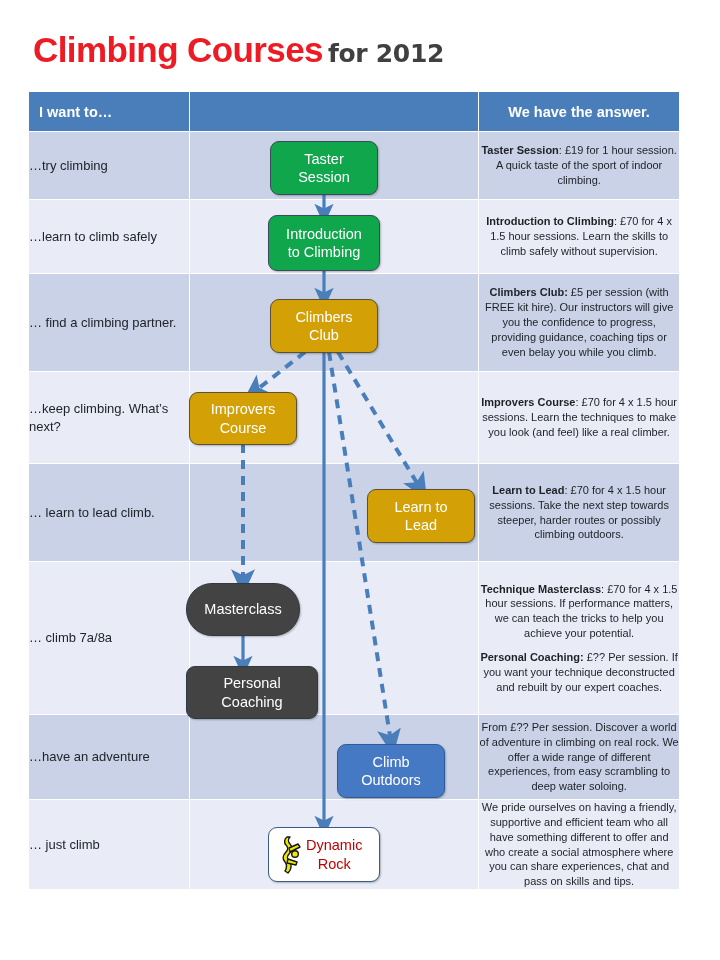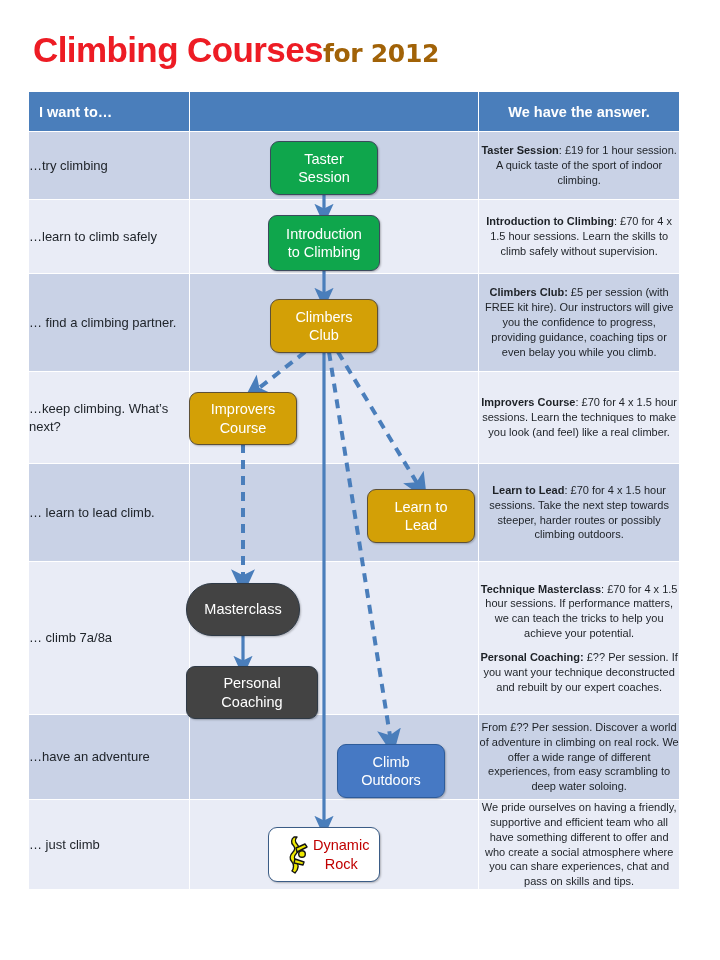--- a/index.html
+++ b/index.html
@@ -16,23 +16,24 @@
   .title-wrap{
     position:absolute; left:33px; top:30px;
     white-space:nowrap;
   }
   .title-main{
     font-size:35px; font-weight:bold; color:#ED1C24;
     letter-spacing:-0.6px;
     font-family:Liberation Sans, sans-serif;
   }
   .title-sub{
-    font-size:25px; font-weight:bold; color:#a16207;
+    font-size:25px; font-weight:bold; color:#404040;
     letter-spacing:-0.3px;
     font-family:"DejaVu Sans", sans-serif;
+    margin-left:5px;
   }
 
   
   .table{
     position:absolute; left:29px; top:92px;
     width:651px;
     border-collapse:collapse;
   }
   .table td,.table th{
     padding:0; margin:0; vertical-align:middle;
@@ -80,21 +81,21 @@
     pointer-events:auto;
     box-shadow:1px 1px 2px rgba(0,0,0,0.25);
   }
   .node.green{ background:#0FA64C; border:1.5px solid #3B4A5C; }
   .node.gold { background:#D3A006; border:1.5px solid #5D5037; }
   .node.dark { background:#434343; border:1.5px solid #2F3A46; }
   .node.blue { background:#4679C4; border:1.5px solid #2E5C9A; }
   .node.white{
     background:#ffffff; border:1.5px solid #3B5C86;
     color:#C00000; font-size:14.5px;
-    justify-content:flex-start; padding-left:14px;
+    justify-content:flex-start; padding-left:7px;
   }
   .node .lbl{ display:block; }
 
   .logo-climber{
     width:26px; height:40px; flex:0 0 26px; margin-right:4px;
   }
 
   
   #links{
     position:absolute; left:0; top:0; width:720px; height:960px;

